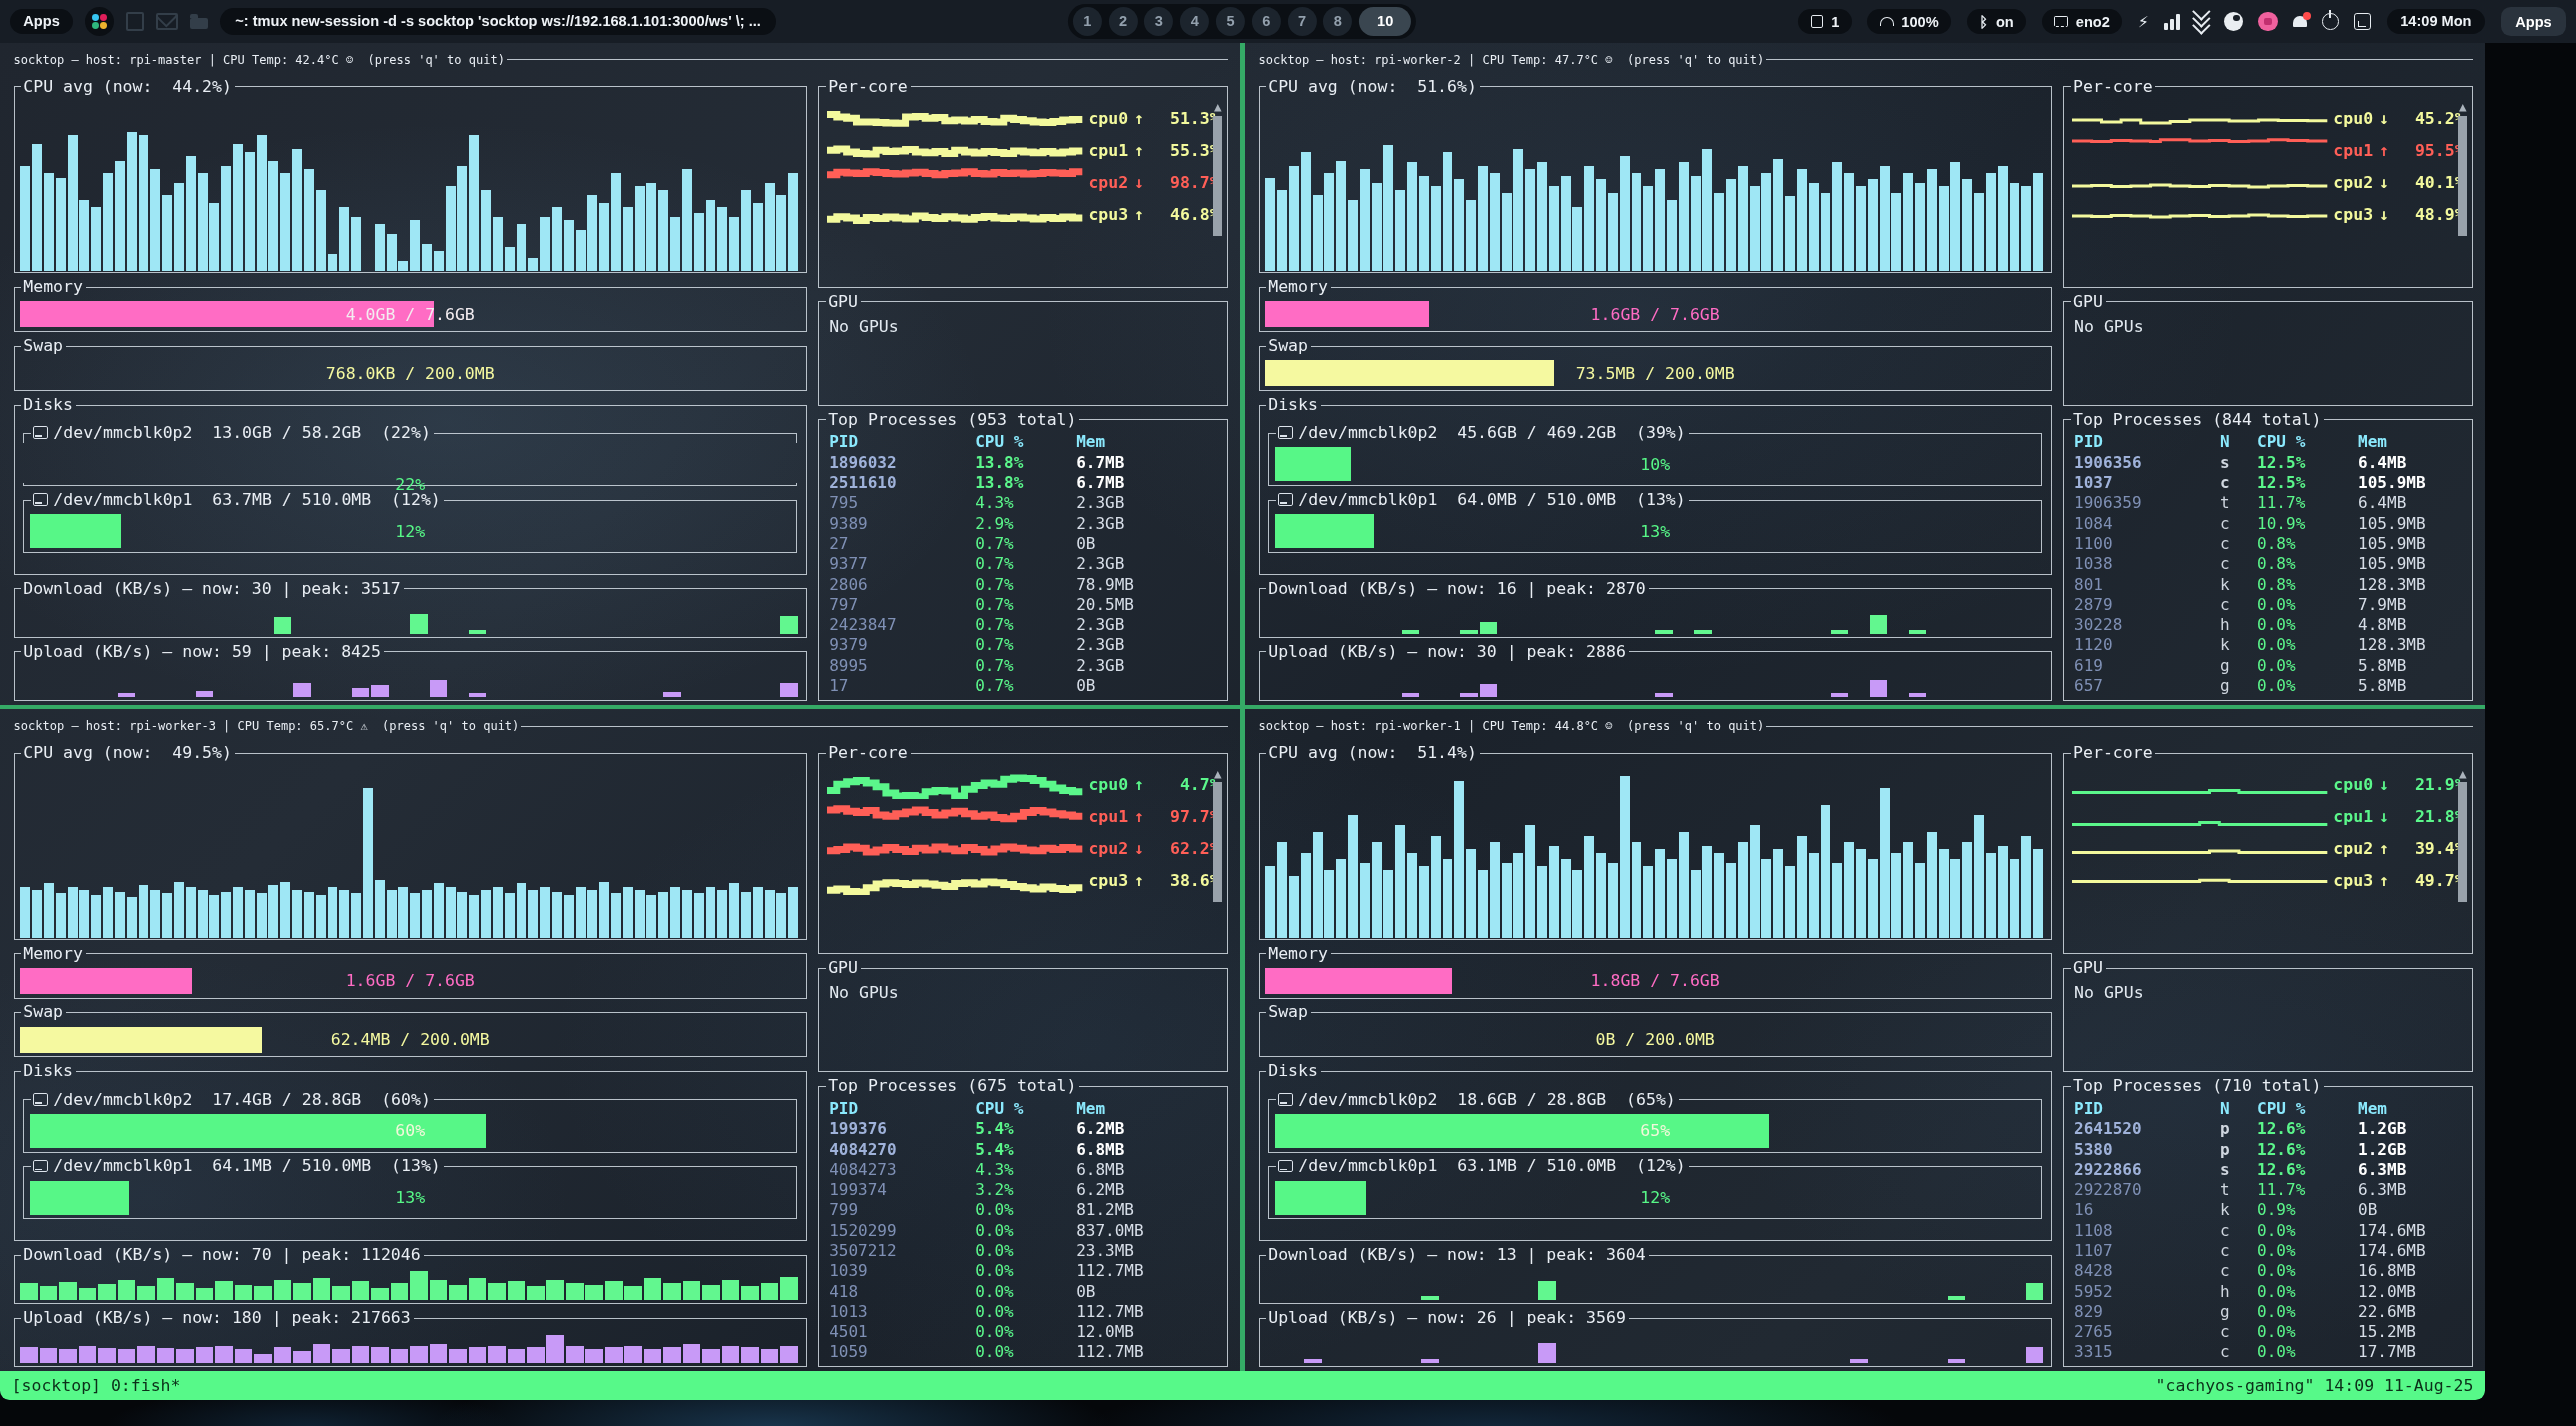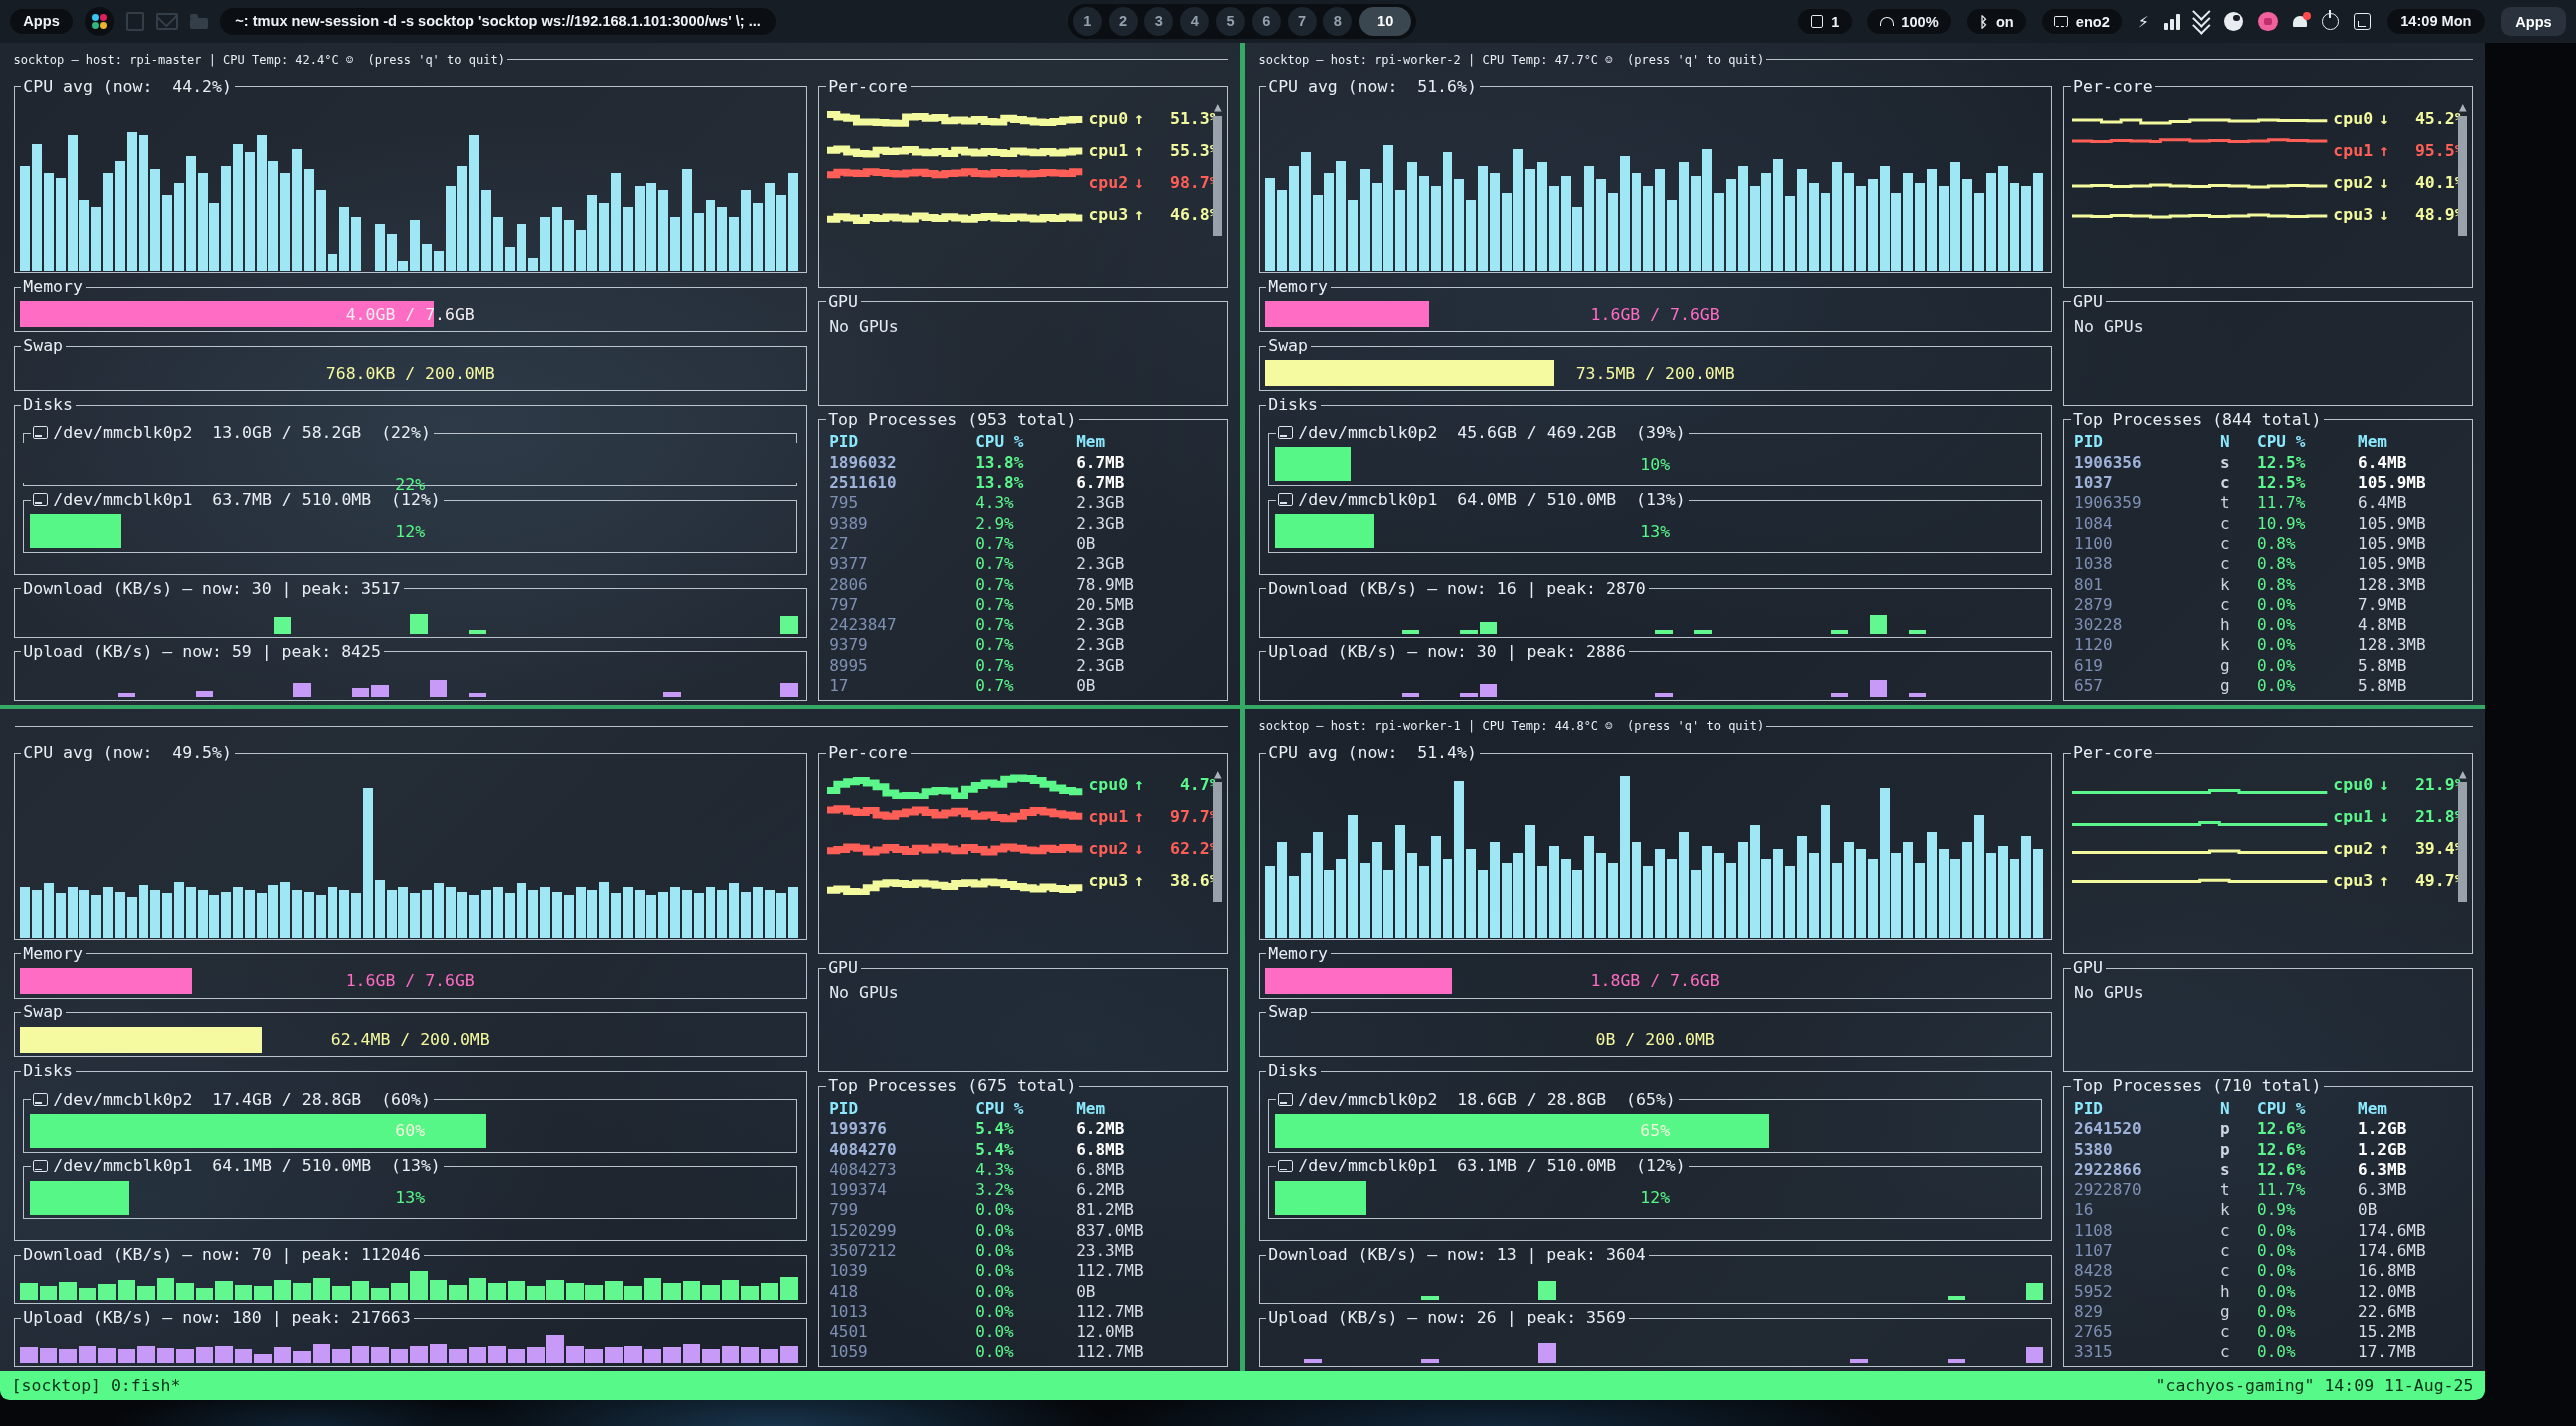--- a/index.html
+++ b/index.html
@@ -766,21 +766,21 @@
                 <div class="prow" style="grid-template-columns: 146px 37px 101px 163px 1fr;"><span class="c-pid">30228</span><span class="c-n">h</span><span class="c-cpu">0.0%</span><span class="c-mem">4.8MB</span><span class="mp-p">0.06%</span></div>
                 <div class="prow" style="grid-template-columns: 146px 37px 101px 163px 1fr;"><span class="c-pid">1120</span><span class="c-n">k</span><span class="c-cpu">0.0%</span><span class="c-mem">128.3MB</span><span class="mp-p">1.64%</span></div>
                 <div class="prow" style="grid-template-columns: 146px 37px 101px 163px 1fr;"><span class="c-pid">619</span><span class="c-n">g</span><span class="c-cpu">0.0%</span><span class="c-mem">5.8MB</span><span class="mp-p">0.07%</span></div>
                 <div class="prow" style="grid-template-columns: 146px 37px 101px 163px 1fr;"><span class="c-pid">657</span><span class="c-n">g</span><span class="c-cpu">0.0%</span><span class="c-mem">5.8MB</span><span class="mp-p">0.07%</span></div>
               </div>
             </div>
           </div>
         </div>
       </section>
       <section class="pane" style="grid-area: 3 / 1;">
-        <div class="pane-hdr"><span class="hline"></span></div>
+        <div class="pane-hdr"><span>socktop — host: rpi-worker-3 | CPU Temp: 65.7°C ⚠  (press 'q' to quit)</span><span class="hline"></span></div>
         <div class="pane-cols">
           <div class="col-l">
             <div class="panel" style="flex: 1 1 0%; min-height: 0px;">
               <div class="ptop"><span class="pc1"></span><span class="plabel"><span>CPU avg (now:  49.5%)</span></span><span class="pfill"></span><span class="pc2"></span></div>
               <div class="pbody cpu-body">
                 <b style="height: max(3.9px, 30%); background: rgb(159, 231, 245);"></b>
                 <b style="height: max(3.9px, 28%); background: rgb(159, 231, 245);"></b>
                 <b style="height: max(3.9px, 32%); background: rgb(159, 231, 245);"></b>
                 <b style="height: max(3.9px, 26%); background: rgb(159, 231, 245);"></b>
                 <b style="height: max(3.9px, 30%); background: rgb(159, 231, 245);"></b>

